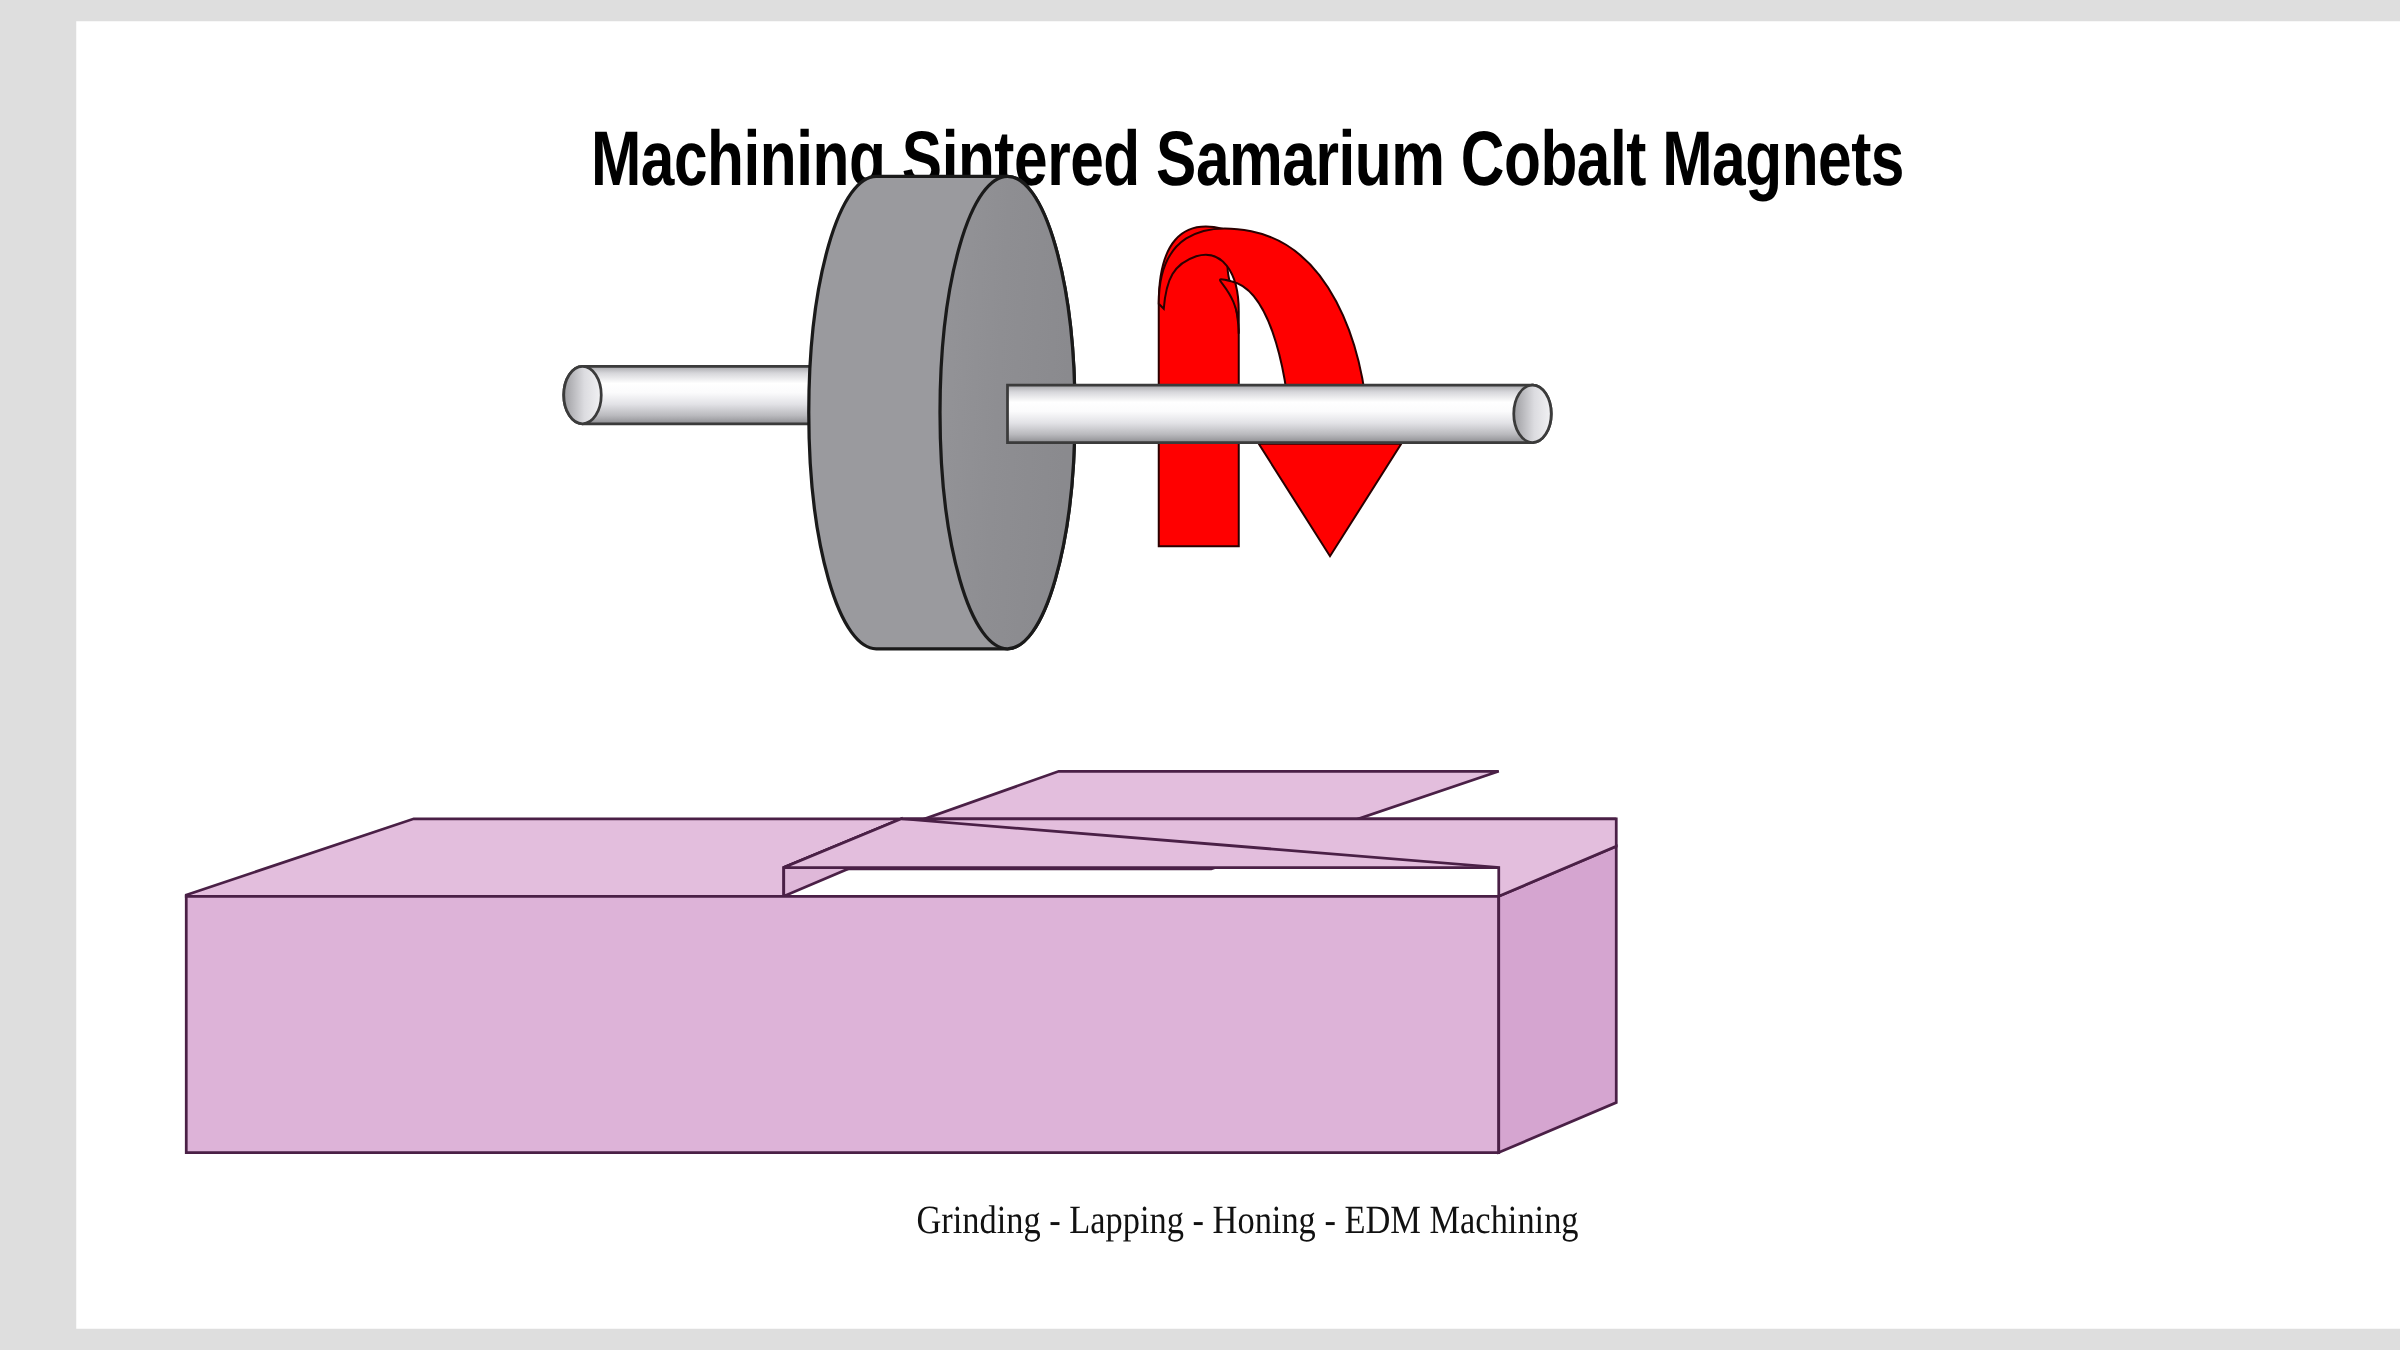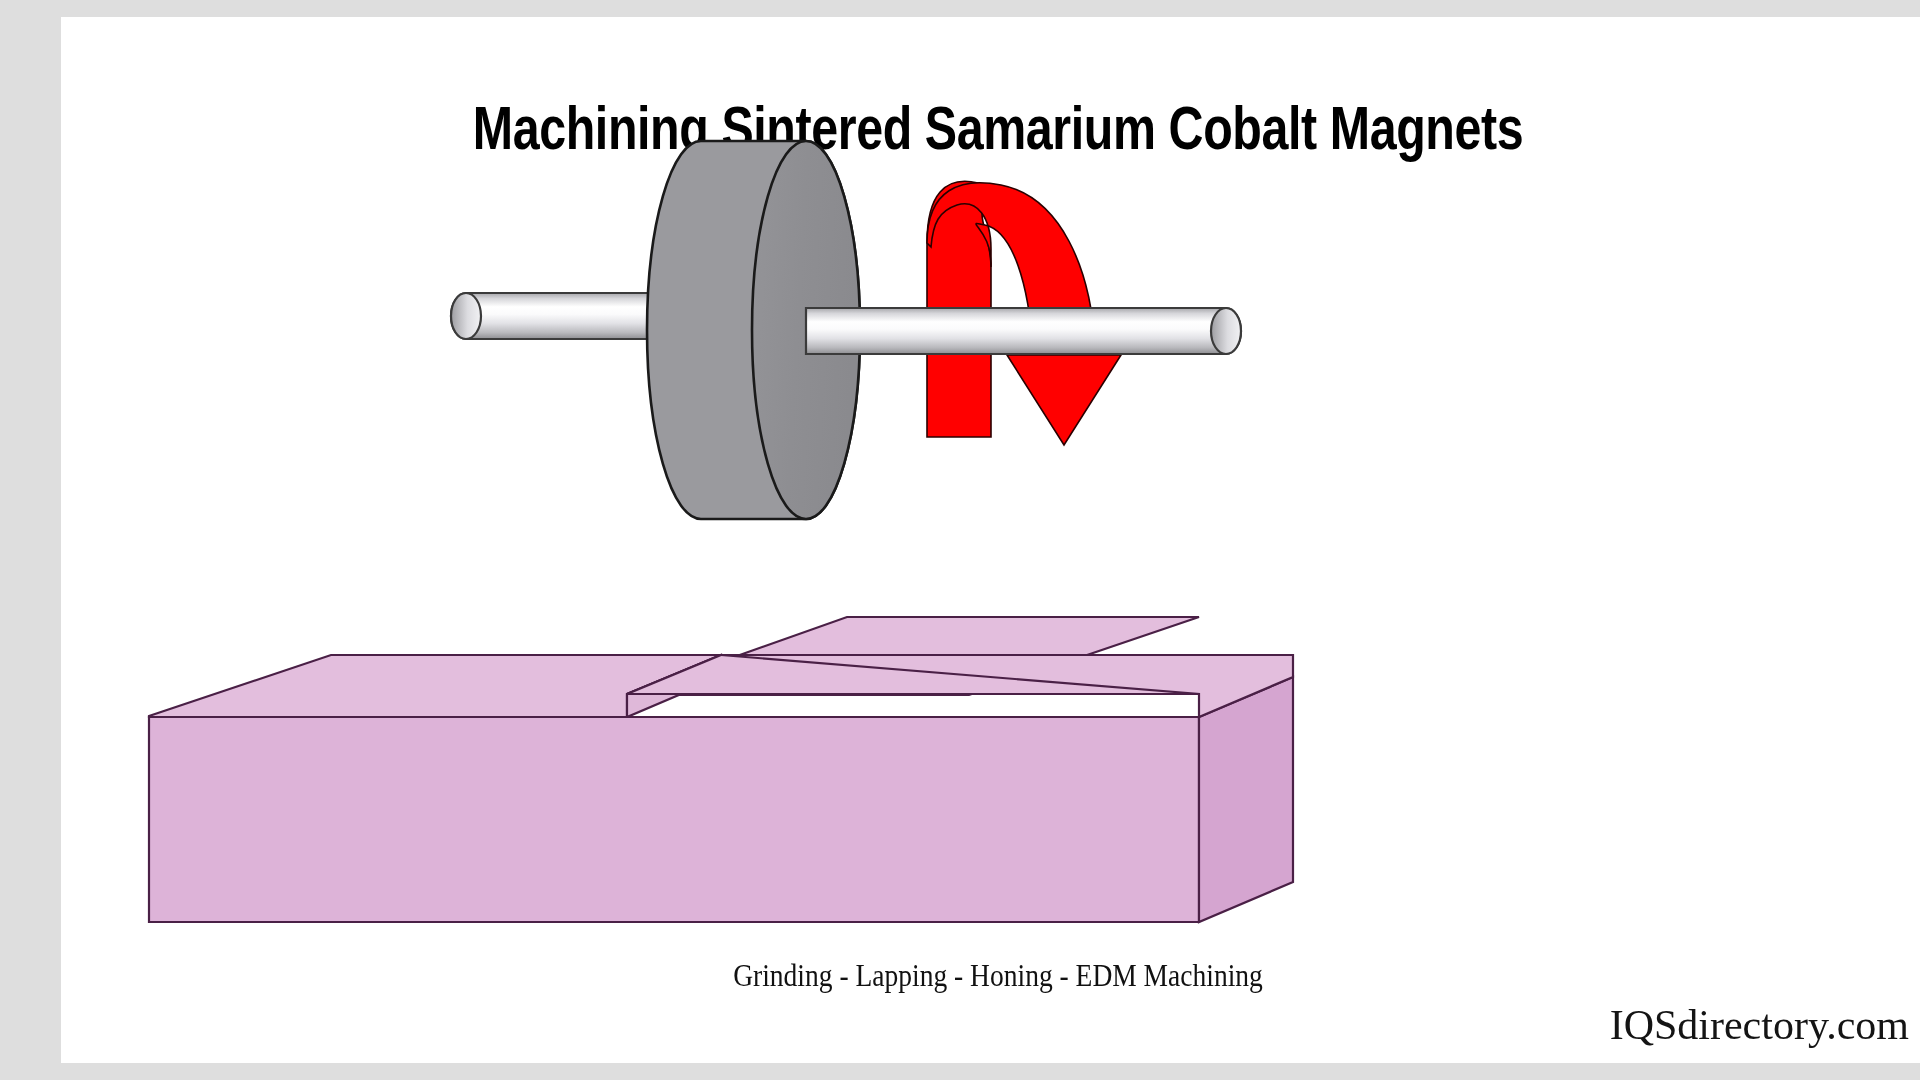--- a/index.html
+++ b/index.html
@@ -182,16 +182,15 @@
 
         <path d="M 1138,700 L 1232,660 L 1232,865 L 1138,905 Z" fill="#d5a5d0" stroke="#4a2046" stroke-width="2.2"></path>
 
         <path d="M 566,677 L 660,638 L 1232,638 L 1138,677 Z" fill="#e3bedd" stroke="#4a2046" stroke-width="2.2" transform="translate(0,0)"></path>
 
         <path d="M 660,638 L 1232,638 L 1232,660 L 1138,700 L 1138,677 Z" fill="#e3bedd" stroke="#4a2046" stroke-width="2.2"></path>
       </g>
     </svg>
 
     <div id="caption">Grinding - Lapping - Honing - EDM Machining</div>
-    <div id="watermark">IQSdirectory.com</div>
 
   </div>
 </div>
 
 </body></html>

